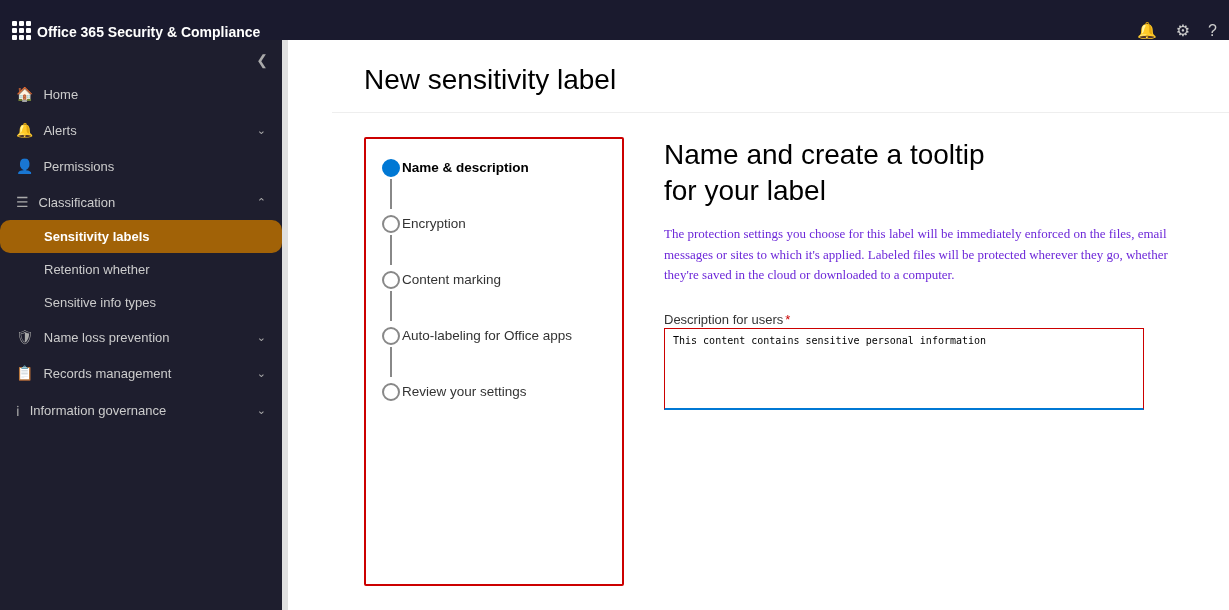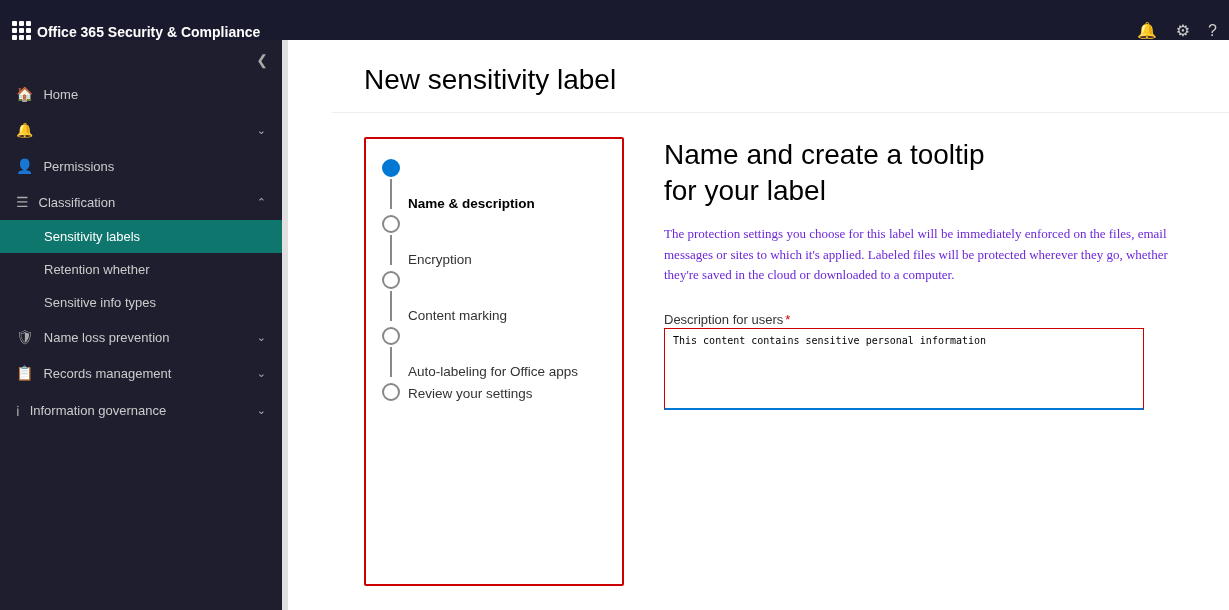--- a/index.html
+++ b/index.html
@@ -52,21 +52,21 @@
     }
     .sidebar-item .item-icon { font-size: 14px; color: #aaa; flex-shrink: 0; }
     .sidebar-item .item-label { flex: 1; }
     .sidebar-item .chevron { font-size: 11px; color: #aaa; margin-left: auto; }
     .sidebar-sub-item {
       padding: 9px 16px 9px 44px;
       font-size: 13px;
       color: #ccc;
       cursor: pointer;
     }
-    .sidebar-sub-item.active { background: #0f766e; color: #fff; font-weight: 400; }
+    .sidebar-sub-item.active { background: #a16207; color: #fff; font-weight: 700; border-radius: 10px; }
 
     
     .content-area {
       flex: 1;
       display: flex;
       flex-direction: column;
       background: #fff;
       overflow-y: auto;
       padding-left: 44px;
     }
@@ -93,22 +93,22 @@
     
     .wizard-panel {
       width: 260px;
       flex-shrink: 0;
       border: 2px solid #c00;
       border-radius: 2px;
       padding: 20px 16px;
     }
     .wizard-step {
       display: flex;
-      align-items: flex-end;
-      gap: 8px;
+      align-items: flex-start;
+      gap: 2px;
       margin-bottom: 4px;
     }
     .step-connector-wrap {
       display: flex;
       flex-direction: column;
       align-items: center;
       width: 18px;
       flex-shrink: 0;
     }
     .step-circle {
@@ -199,20 +199,21 @@
       <button class="collapse-btn">❮</button>
     </div>
 
     <div class="sidebar-item">
       <span class="item-icon">🏠</span>
       <span class="item-label">Home</span>
     </div>
 
     <div class="sidebar-item">
       <span class="item-icon">🔔</span>
+      <span class="item-label">Alerts</span>
       <span class="chevron">⌄</span>
     </div>
 
     <div class="sidebar-item">
       <span class="item-icon">👤</span>
       <span class="item-label">Permissions</span>
     </div>
 
     <div class="sidebar-item">
       <span class="item-icon">☰</span>

